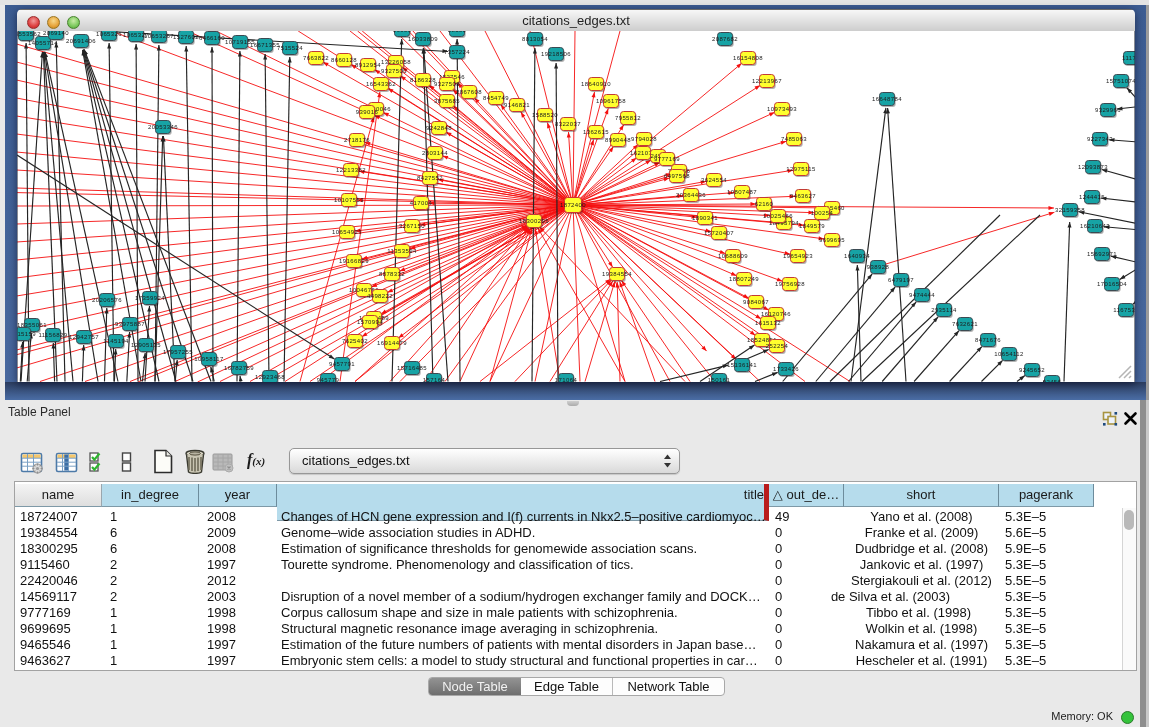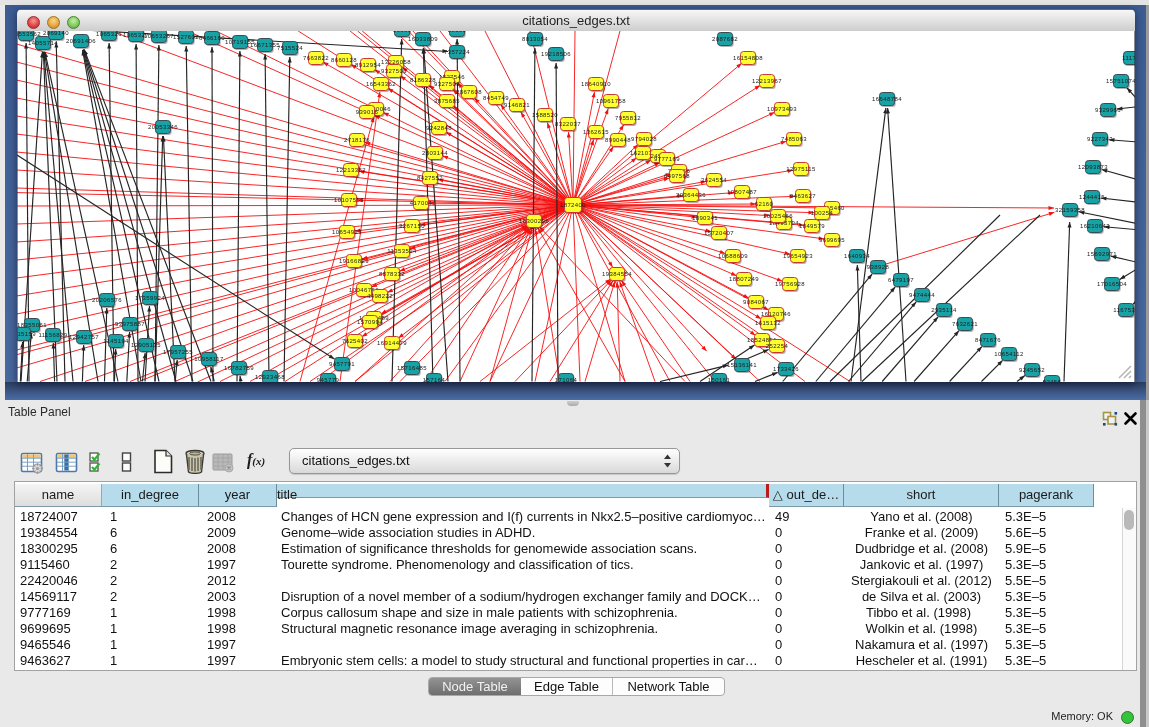--- a/index.html
+++ b/index.html
@@ -904,21 +904,21 @@
   <svg style="position:absolute;right:6px;top:4px" width="11" height="16" viewBox="0 0 11 16">
       <path d="M5.5 1.5L9 6H2z" fill="#333"></path>
       <path d="M5.5 14.5L2 10h7z" fill="#333"></path>
     </svg>
 </div>
 
 <div style="position:absolute;left:14px;top:481px;width:1121px;height:188px;background:#fff;border:1px solid #a2a2a2;overflow:hidden">
   <div style="position:absolute;left:0px;top:2px;width:87px;height:23px;background:linear-gradient(#f4f4f4,#dedede);border-right:1px solid #9aa6ad;border-bottom:1px solid #7e99a7;box-sizing:border-box;text-align:center;line-height:22px;font-size:13px;color:#1a1a1a">name</div>
     <div style="position:absolute;left:87px;top:2px;width:97px;height:23px;background:#b6dcec;border-right:1px solid #6d8c9c;border-bottom:1px solid #7e99a7;box-sizing:border-box;text-align:center;line-height:22px;font-size:13px;color:#1a1a1a">in_degree</div>
     <div style="position:absolute;left:184px;top:2px;width:78px;height:23px;background:#b6dcec;border-right:1px solid #6d8c9c;border-bottom:1px solid #7e99a7;box-sizing:border-box;text-align:center;line-height:22px;font-size:13px;color:#1a1a1a">year</div>
-    <div style="position:absolute;left:262px;top:2px;width:492px;height:14px;background:#b6dcec;border-right:3px solid #b91c1c;border-bottom:1px solid #7e99a7;box-sizing:border-box;text-align:left;line-height:22px;font-size:13px;color:#1a1a1a">title</div>
+    <div style="position:absolute;left:262px;top:2px;width:492px;height:37px;background:#b6dcec;border-right:5px solid #b91c1c;border-bottom:1px solid #7e99a7;box-sizing:border-box;text-align:right;line-height:22px;font-size:13px;color:#1a1a1a">title</div>
     <div style="position:absolute;left:754px;top:2px;width:75px;height:23px;background:#b6dcec;border-right:1px solid #6d8c9c;border-bottom:1px solid #7e99a7;box-sizing:border-box;text-align:center;line-height:22px;font-size:13px;color:#1a1a1a">△ out_de…</div>
     <div style="position:absolute;left:829px;top:2px;width:155px;height:23px;background:#b6dcec;border-right:1px solid #6d8c9c;border-bottom:1px solid #7e99a7;box-sizing:border-box;text-align:center;line-height:22px;font-size:13px;color:#1a1a1a">short</div>
     <div style="position:absolute;left:984px;top:2px;width:95px;height:23px;background:#b6dcec;border-right:1px solid #6d8c9c;border-bottom:1px solid #7e99a7;box-sizing:border-box;text-align:center;line-height:22px;font-size:13px;color:#1a1a1a">pagerank</div>
     <div style="position:absolute;left:0;top:27px;width:1110px;height:16px;font-size:13px;color:#111;white-space:nowrap">
       <div style="position:absolute;left:5px;top:0">18724007</div>
       <div style="position:absolute;left:95px;top:0">1</div>
       <div style="position:absolute;left:192px;top:0">2008</div>
       <div style="position:absolute;left:266px;top:0">Changes of HCN gene expression and I(f) currents in Nkx2.5–positive cardiomyoc…</div>
       <div style="position:absolute;left:760px;top:0">49</div>
       <div style="position:absolute;left:829px;top:0;width:155px;text-align:center">Yano et al. (2008)</div>
@@ -958,21 +958,21 @@
       <div style="position:absolute;left:760px;top:0">0</div>
       <div style="position:absolute;left:829px;top:0;width:155px;text-align:center">Stergiakouli et al. (2012)</div>
       <div style="position:absolute;left:990px;top:0">5.5E–5</div>
     </div>
     <div style="position:absolute;left:0;top:107px;width:1110px;height:16px;font-size:13px;color:#111;white-space:nowrap">
       <div style="position:absolute;left:5px;top:0">14569117</div>
       <div style="position:absolute;left:95px;top:0">2</div>
       <div style="position:absolute;left:192px;top:0">2003</div>
       <div style="position:absolute;left:266px;top:0">Disruption of a novel member of a sodium/hydrogen exchanger family and DOCK…</div>
       <div style="position:absolute;left:760px;top:0">0</div>
-      <div style="position:absolute;left:829px;top:0;width:155px;text-align:center">de Silva et al. (2003)</div>
+      <div style="position:absolute;left:798px;top:0;width:155px;text-align:center">de Silva et al. (2003)</div>
       <div style="position:absolute;left:990px;top:0">5.3E–5</div>
     </div>
     <div style="position:absolute;left:0;top:123px;width:1110px;height:16px;font-size:13px;color:#111;white-space:nowrap">
       <div style="position:absolute;left:5px;top:0">9777169</div>
       <div style="position:absolute;left:95px;top:0">1</div>
       <div style="position:absolute;left:192px;top:0">1998</div>
       <div style="position:absolute;left:266px;top:0">Corpus callosum shape and size in male patients with schizophrenia.</div>
       <div style="position:absolute;left:760px;top:0">0</div>
       <div style="position:absolute;left:801px;top:0;width:155px;text-align:right">Tibbo et al. (1998)</div>
       <div style="position:absolute;left:990px;top:0">5.3E–5</div>
@@ -983,20 +983,21 @@
       <div style="position:absolute;left:192px;top:0">1998</div>
       <div style="position:absolute;left:266px;top:0">Structural magnetic resonance image averaging in schizophrenia.</div>
       <div style="position:absolute;left:760px;top:0">0</div>
       <div style="position:absolute;left:829px;top:0;width:155px;text-align:center">Wolkin et al. (1998)</div>
       <div style="position:absolute;left:990px;top:0">5.3E–5</div>
     </div>
     <div style="position:absolute;left:0;top:155px;width:1110px;height:16px;font-size:13px;color:#111;white-space:nowrap">
       <div style="position:absolute;left:5px;top:0">9465546</div>
       <div style="position:absolute;left:95px;top:0">1</div>
       <div style="position:absolute;left:192px;top:0">1997</div>
+      <div style="position:absolute;left:266px;top:0">Estimation of the future numbers of patients with mental disorders in Japan base…</div>
       <div style="position:absolute;left:760px;top:0">0</div>
       <div style="position:absolute;left:829px;top:0;width:155px;text-align:center">Nakamura et al. (1997)</div>
       <div style="position:absolute;left:990px;top:0">5.3E–5</div>
     </div>
     <div style="position:absolute;left:0;top:171px;width:1110px;height:16px;font-size:13px;color:#111;white-space:nowrap">
       <div style="position:absolute;left:5px;top:0">9463627</div>
       <div style="position:absolute;left:95px;top:0">1</div>
       <div style="position:absolute;left:192px;top:0">1997</div>
       <div style="position:absolute;left:266px;top:0">Embryonic stem cells: a model to study structural and functional properties in car…</div>
       <div style="position:absolute;left:760px;top:0">0</div>

